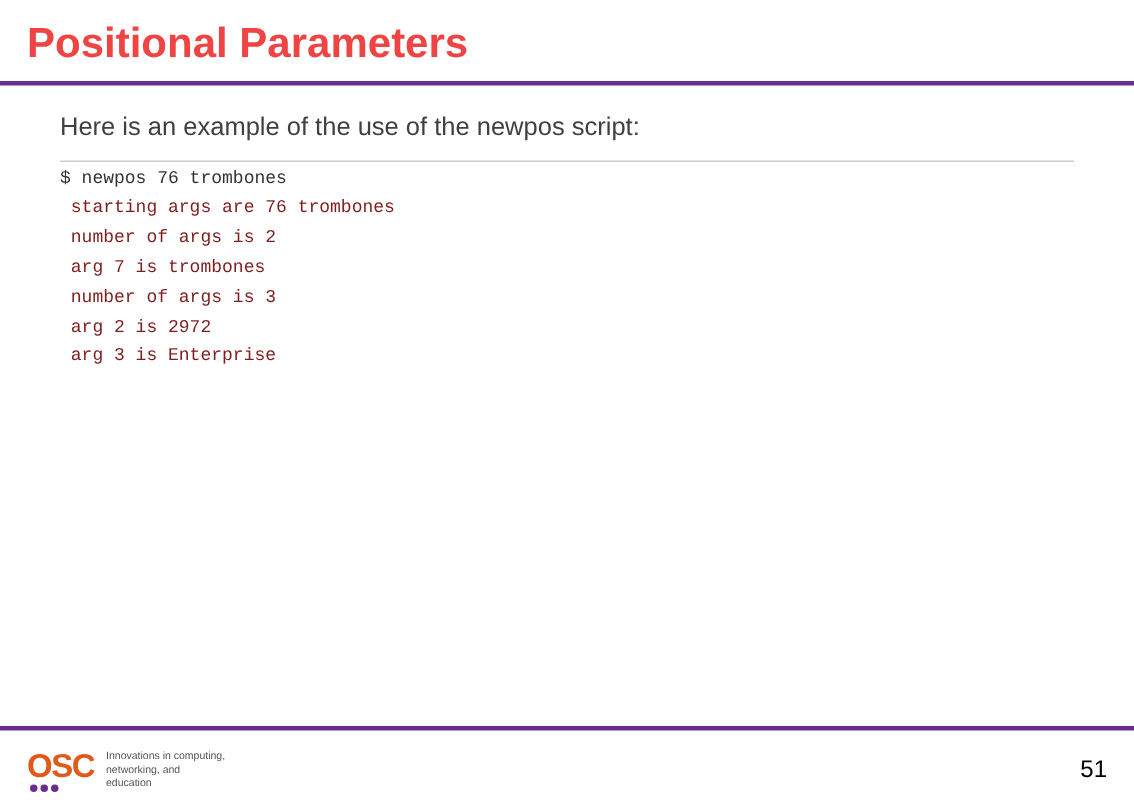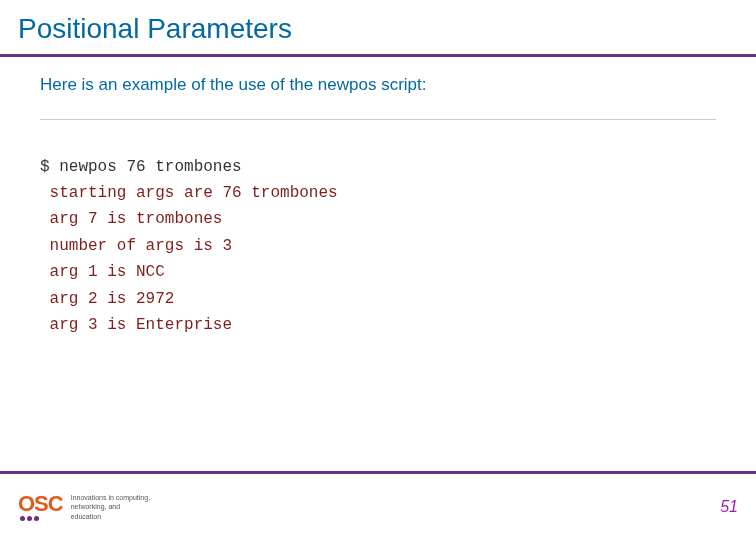--- a/index.html
+++ b/index.html
@@ -21,40 +21,40 @@
     }
 
     .header {
       padding: 12px 18px 8px 18px;
       border-bottom: 3px solid #6b2d8b;
       margin-bottom: 0;
     }
 
     .header-title {
       font-size: 28px;
-      font-weight: normal;
-      color: #0369a1;
+      font-weight: bold;
+      color: #ef4444;
       line-height: 1.2;
     }
 
     .content {
       padding: 18px 40px 10px 40px;
     }
 
     .intro-text {
       font-size: 17px;
-      color: #0369a1;
-      margin-bottom: 34px;
+      color: #404040;
+      margin-bottom: 2px;
       border-bottom: 1px solid #ccc;
-      padding-bottom: 24px;
+      padding-bottom: 12px;
     }
 
     .code-block {
       font-family: 'Courier New', Courier, monospace;
-      font-size: 16px;
+      font-size: 12px;
       line-height: 1.65;
       color: #333;
     }
 
     .code-line {
       display: block;
       white-space: pre;
     }
 
     .purple {
@@ -64,21 +64,21 @@
     .footer {
       position: absolute;
       bottom: 0;
       left: 0;
       right: 0;
       border-top: 3px solid #6b2d8b;
       display: flex;
       align-items: center;
       justify-content: space-between;
       padding: 6px 18px;
-      height: 69px;
+      height: 56px;
     }
 
     .logo-area {
       display: flex;
       align-items: center;
       gap: 8px;
     }
 
     .logo-osc {
       display: flex;
@@ -110,41 +110,40 @@
 
     .logo-tagline {
       font-size: 7px;
       color: #555;
       line-height: 1.3;
       max-width: 80px;
     }
 
     .page-number {
       font-size: 16px;
-      color: #a21caf;
-      font-style: italic;
+      color: #000000;
     }
   </style>
 </head>
 <body>
 
 <div class="page">
 
   <div class="header">
     <div class="header-title">Positional Parameters</div>
   </div>
 
   <div class="content">
     <div class="intro-text">Here is an example of the use of the newpos script:</div>
     <div class="code-block" id="code-container">
         <span class="code-line">$ newpos 76 trombones</span>
         <span class="code-line purple"> starting args are 76 trombones</span>
+        <span class="code-line purple"> number of args is 2</span>
         <span class="code-line purple"> arg 7 is trombones</span>
         <span class="code-line purple"> number of args is 3</span>
-        <span class="code-line purple"> arg 1 is NCC</span>
         <span class="code-line purple"> arg 2 is 2972</span>
         <span class="code-line purple"> arg 3 is Enterprise</span>
       </div>
   </div>
 
   <div class="footer">
     <div class="logo-area">
       <div class="logo-osc">
         <div class="logo-letters">OSC</div>
         <div class="logo-dots">

